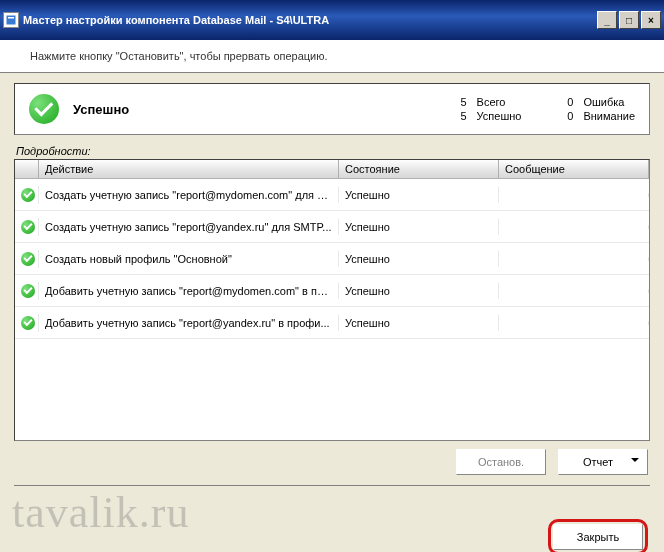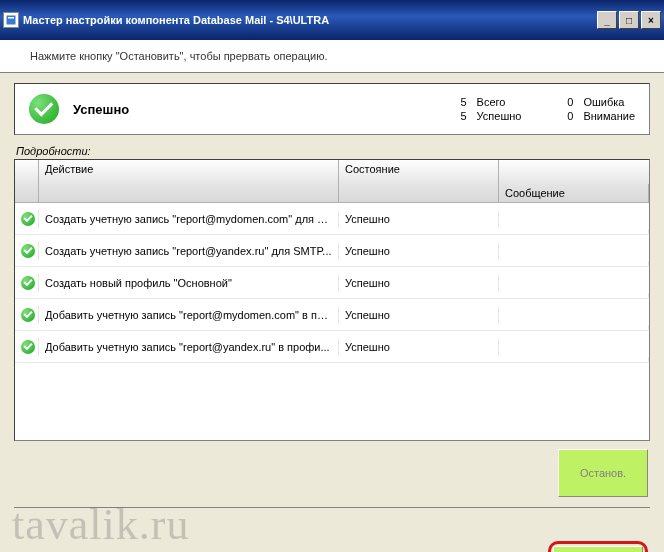--- a/index.html
+++ b/index.html
@@ -98,21 +98,21 @@
     border-bottom: 1px solid #b0b0b0;
     font-size: 11px;
   }
   .grid-header .hcell {
     border-right: 1px solid #b0b0b0;
     padding: 3px 6px;
   }
   .col-icon { width: 24px; }
   .col-action { width: 300px; }
   .col-state { width: 160px; }
-  .col-msg { flex: 1; margin-top: 24px; }
+  .col-msg { flex: 1; }
   .grid-body { }
   .grid-row {
     display: flex;
     border-bottom: 1px solid #e8e8e8;
     height: 32px;
     align-items: center;
   }
   .grid-row .cell {
     padding: 2px 6px;
     border-right: 1px solid #e8e8e8;
@@ -138,22 +138,22 @@
   }
   .button-row {
     display: flex;
     justify-content: flex-end;
     gap: 12px;
     padding: 8px 2px 10px 0;
     border-bottom: 1px solid #808080;
   }
   .btn {
     min-width: 90px;
-    padding: 17px 12px;
-    background: #bef264;
+    padding: 6px 12px;
+    background: #ffffff;
     border: 1px solid #888;
     border-top-color: #fff;
     border-left-color: #fff;
     font-size: 11px;
     text-align: center;
   }
   .btn.disabled { color: #808080; }
   .btn.dropdown { position: relative; padding-right: 22px; }
   .btn.dropdown::after {
     content: '';
@@ -170,21 +170,21 @@
   }
   .close-highlight {
     border: 3px solid #d41616;
     border-radius: 10px;
     padding: 2px;
     margin-top: 23px;
   }
   .close-highlight .btn { min-width: 90px; }
   .watermark {
     position: absolute;
-    left: 12px; bottom: 2px;
+    left: 12px; bottom: 14px;
     font-family: Georgia, serif;
     font-size: 44px;
     color: rgba(120,120,120,0.35);
     letter-spacing: 1px;
     pointer-events: none;
   }
 </style>
 </head>
 <body>
 
@@ -283,20 +283,21 @@
           </div>
           <div class="cell col-action">Добавить учетную запись "report@yandex.ru" в профи...</div>
           <div class="cell col-state">Успешно</div>
           <div class="cell col-msg"></div>
         </div>
       </div>
   </div>
 
   <div class="button-row">
     <div class="btn disabled">Останов.</div>
+    <div class="btn dropdown">Отчет</div>
   </div>
 </div>
 
 <div class="footer">
   <div class="close-highlight">
     <div class="btn">Закрыть</div>
   </div>
 </div>
 
 <div class="watermark">tavalik.ru</div>

